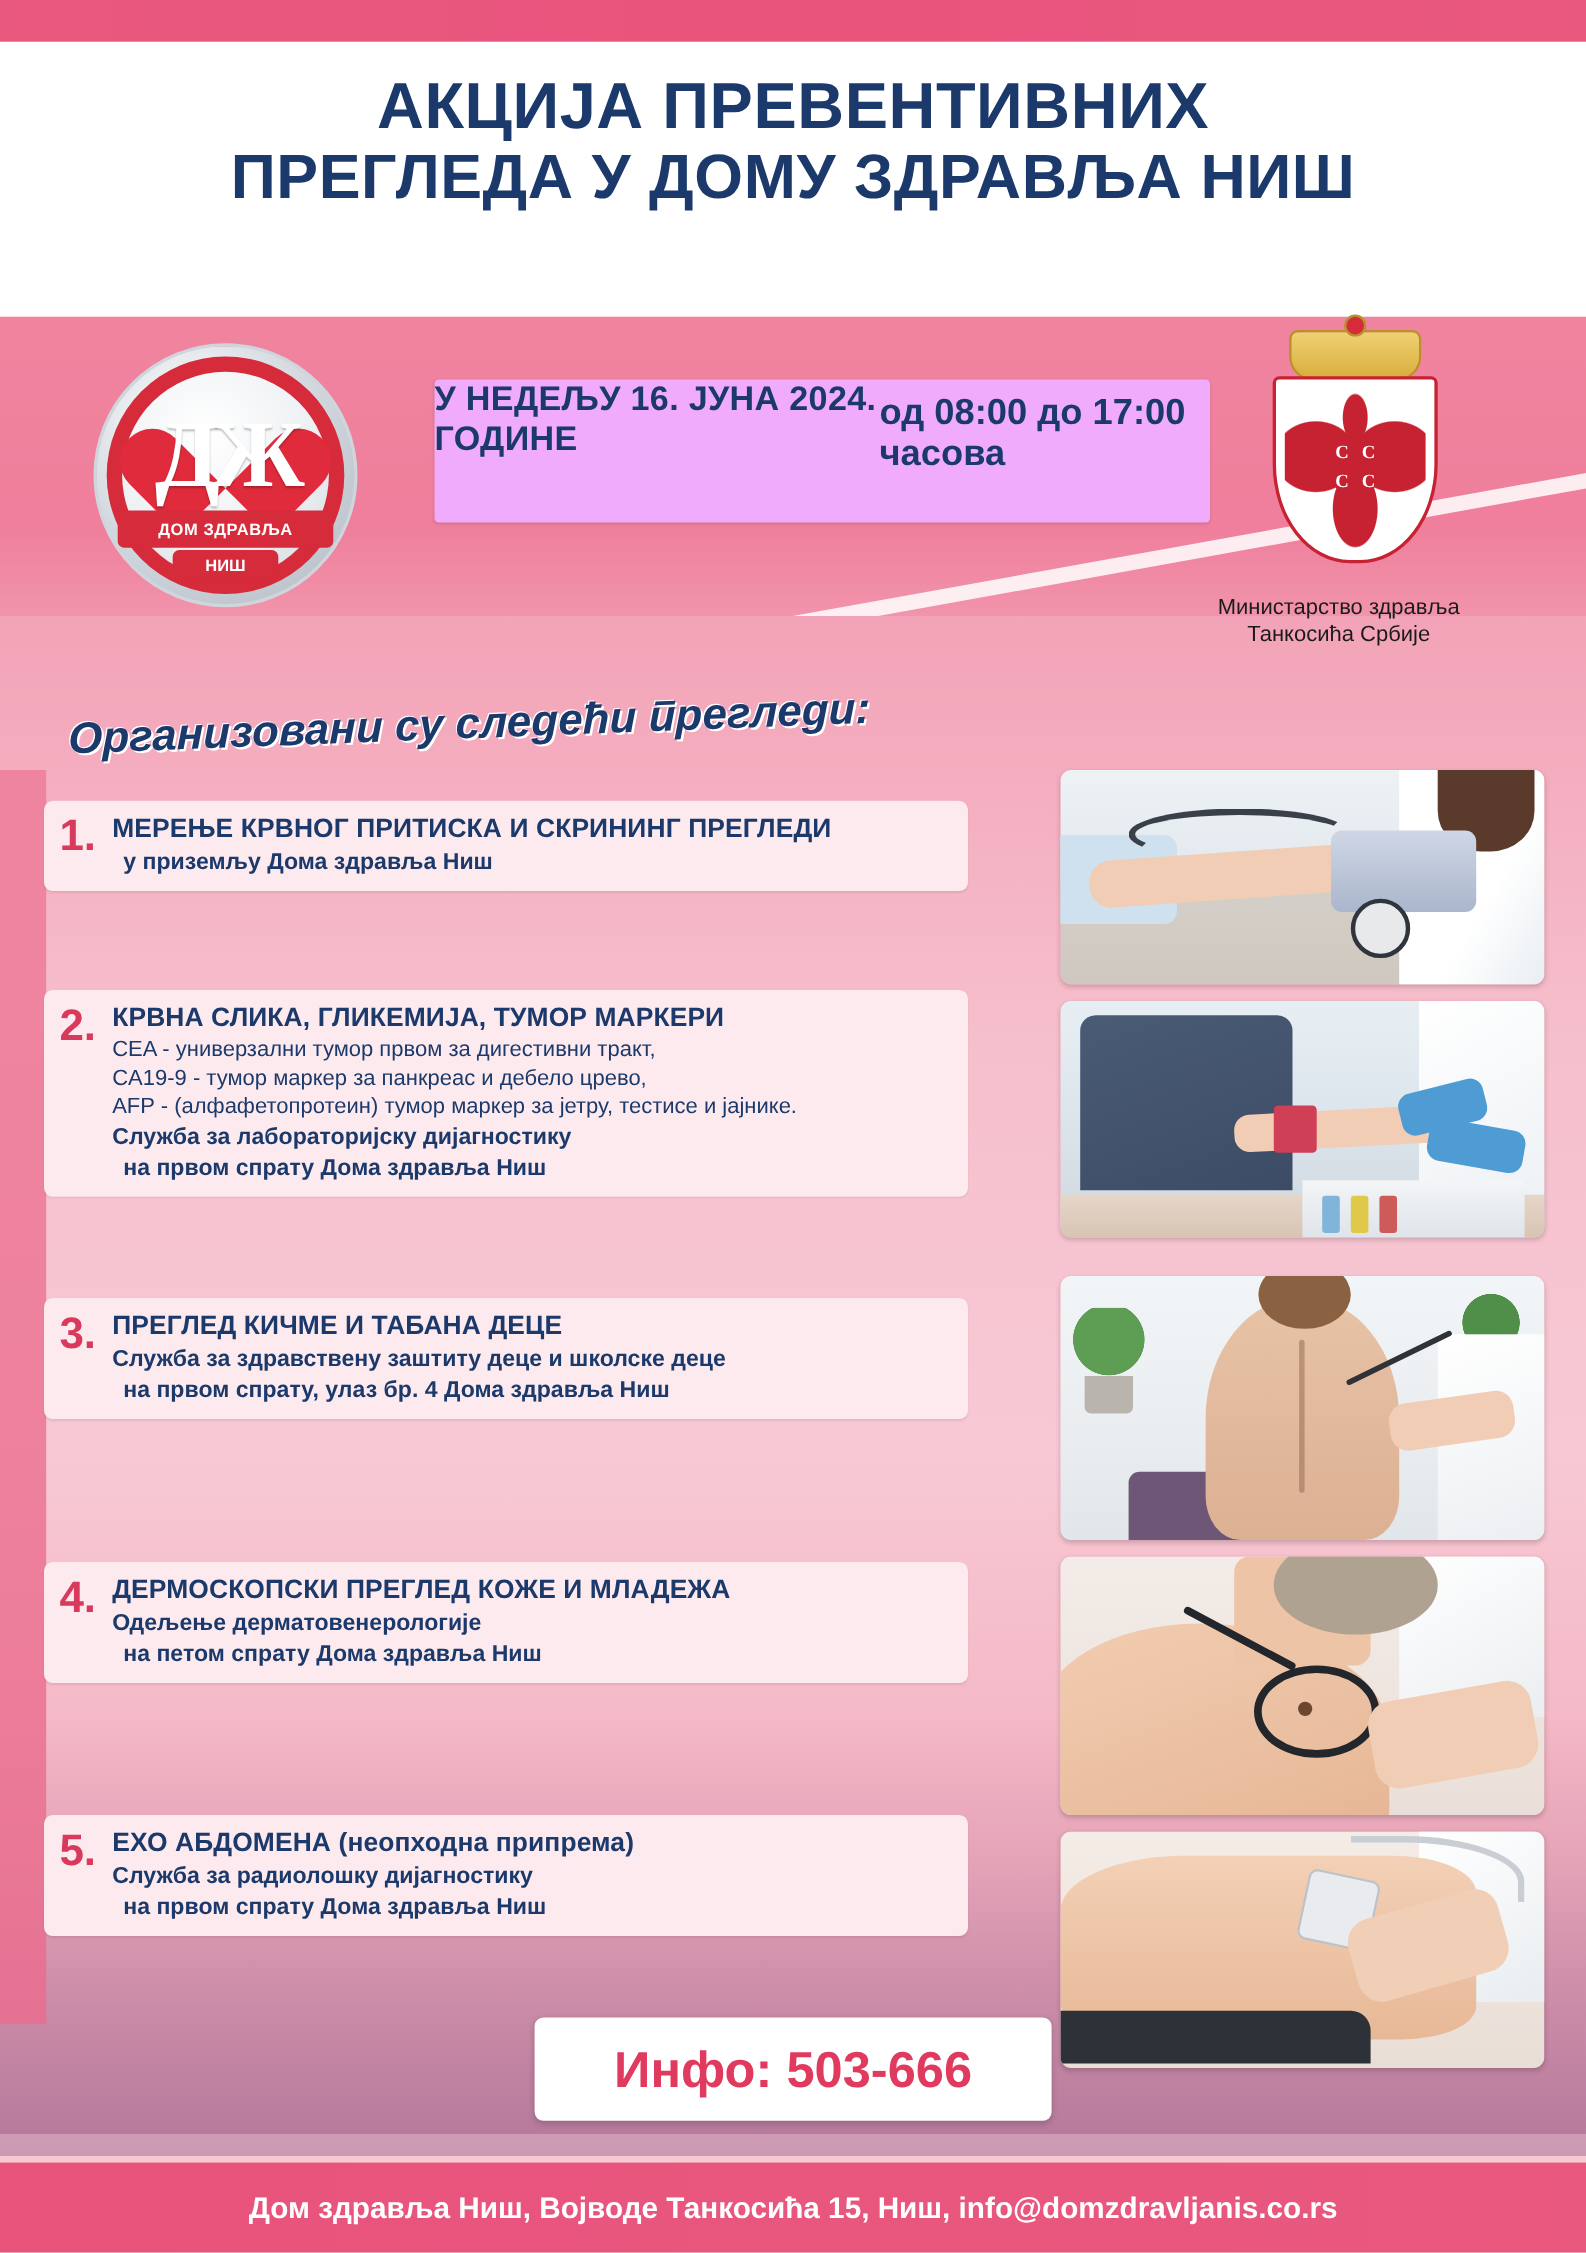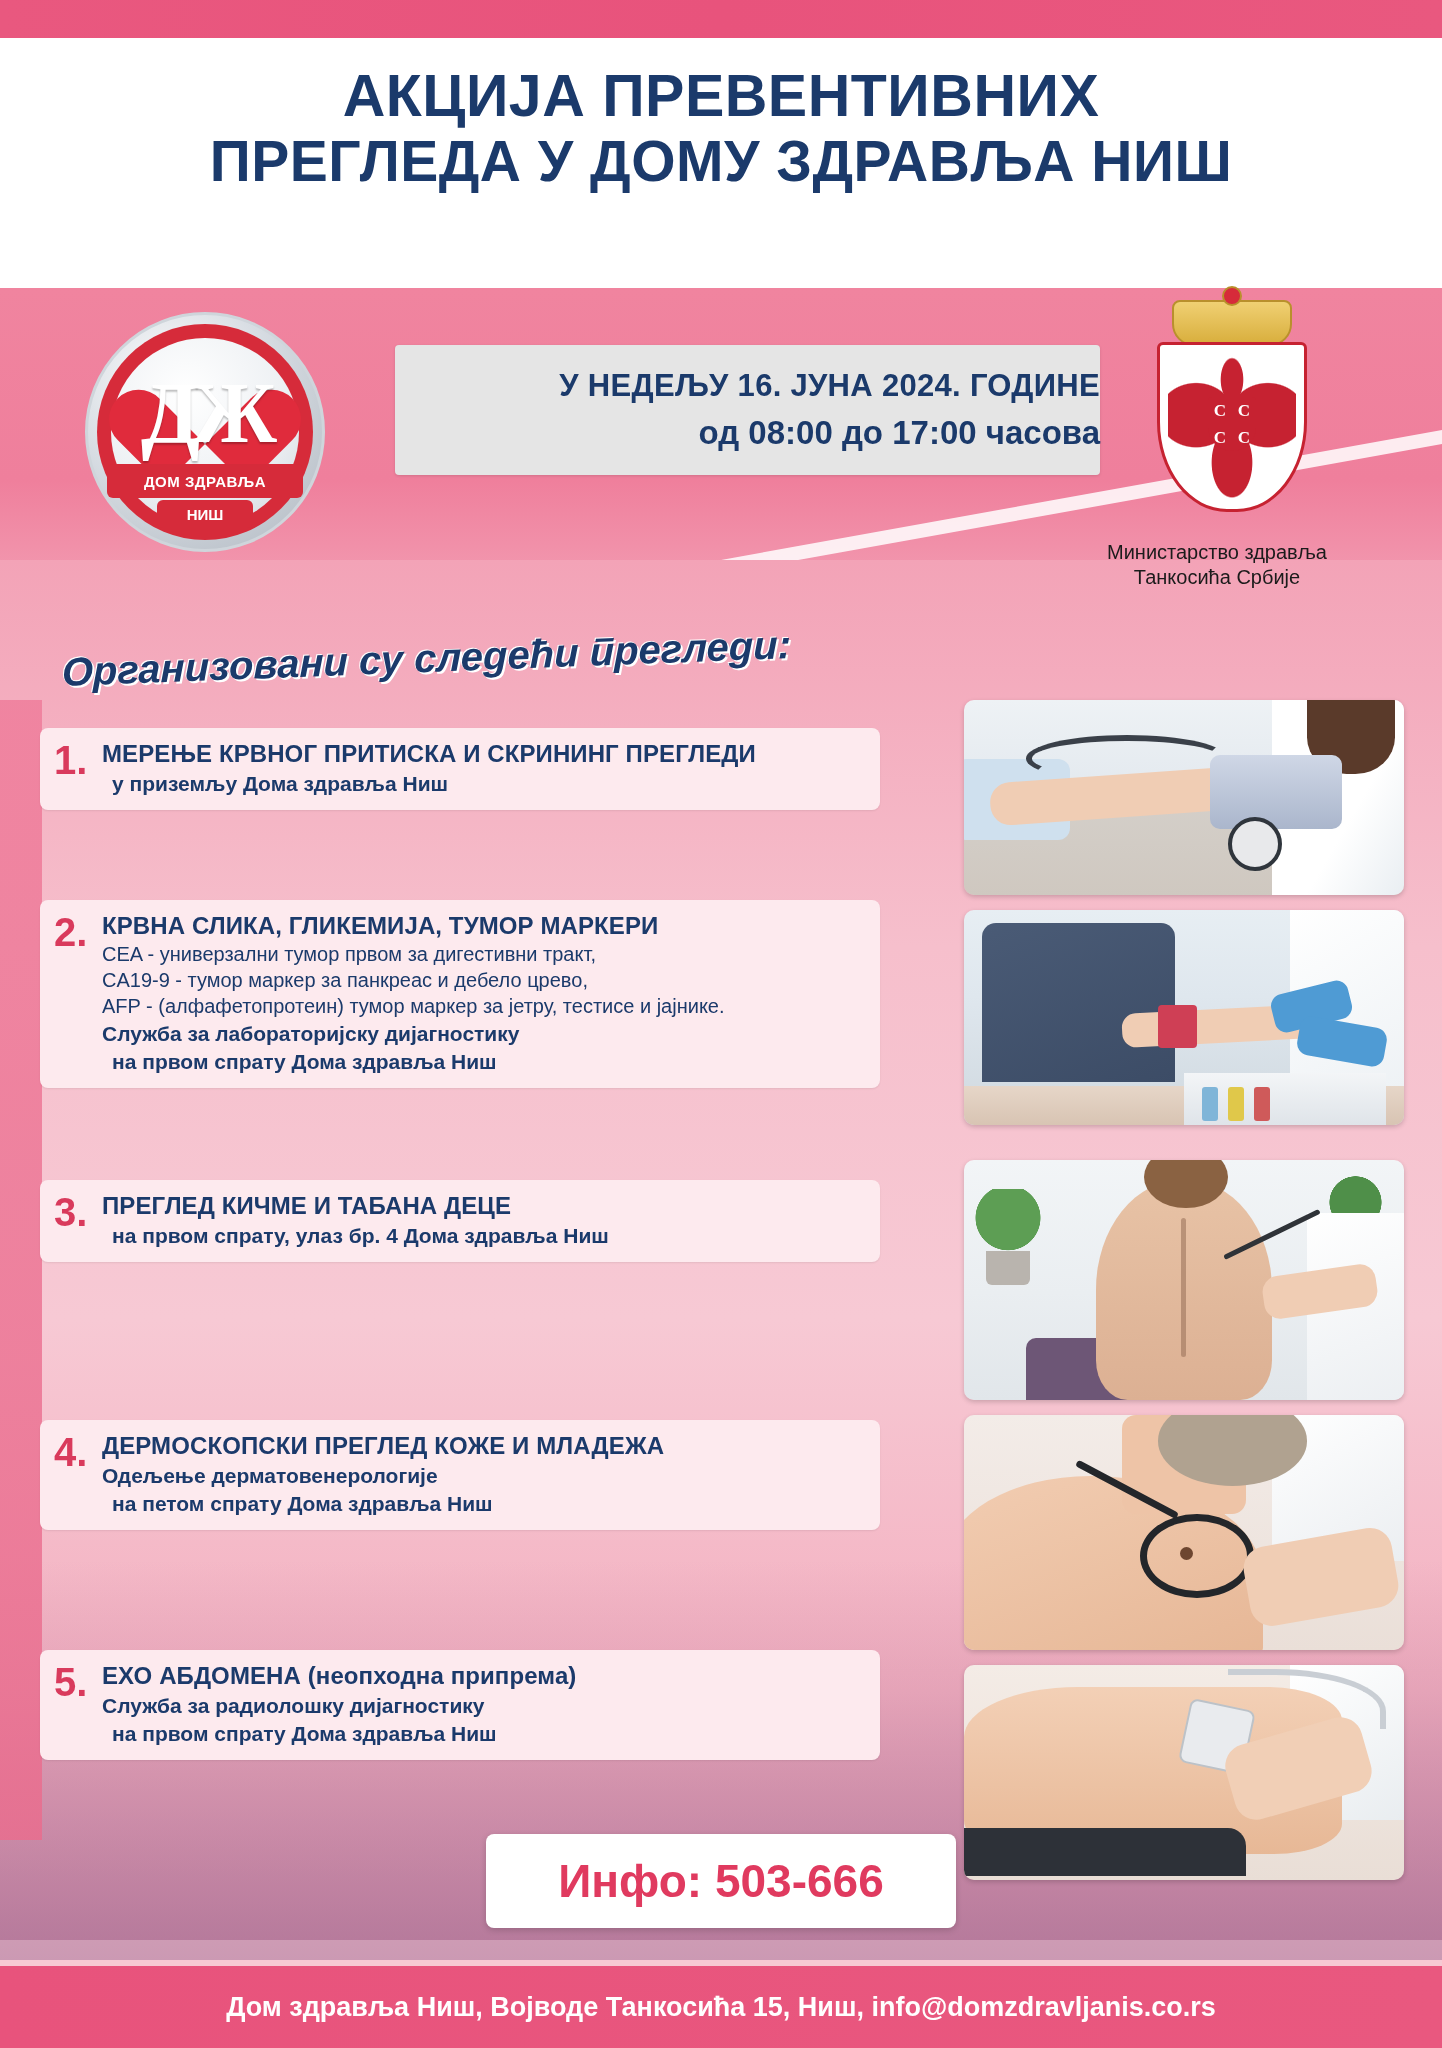--- a/index.html
+++ b/index.html
@@ -74,23 +74,23 @@
     background: linear-gradient(90deg,#e8537c,#e9587f);
     display: flex; align-items: center; justify-content: center;
   }
   .footer-bar .txt {
     color: #ffffff; font-size: 27px; font-weight: bold; text-align: center;
   }
 
   
   .date-box {
     position: absolute; top: 345px; left: 395px; width: 705px; height: 130px;
-    background: #e5e5e5;
+    background: #f0abfc;
     border-radius: 4px;
-    display: flex; flex-direction: column; align-items: flex-end; justify-content: center;
+    display: flex; align-items: flex-start; justify-content: center;
     box-shadow: 0 1px 3px rgba(0,0,0,.12);
   }
   .date-box .l1 { color: #1b3a6b; font-size: 31px; font-weight: bold; letter-spacing: .3px; }
   .date-box .l2 { color: #1b3a6b; font-size: 33px; font-weight: bold; margin-top: 10px; }
 
   
   .logo {
     position: absolute; top: 312px; left: 85px; width: 240px; height: 240px;
   }
   .logo .ring-outer {
@@ -500,20 +500,21 @@
     <div class="sub">CEA - универзални тумор првом за дигестивни тракт,</div>
     <div class="sub">CA19-9 - тумор маркер за панкреас и дебело црево,</div>
     <div class="sub">AFP - (алфафетопротеин) тумор маркер за јетру, тестисе и јајнике.</div>
     <div class="line" style="padding-left:0">Служба за лабораторијску дијагностику</div>
     <div class="line">на првом спрату Дома здравља Ниш</div>
   </div>
 
   <div class="item" id="item3">
     <div class="num">3.</div>
     <div class="h">ПРЕГЛЕД КИЧМЕ И ТАБАНА ДЕЦЕ</div>
+    <div class="line" style="padding-left:0">Служба за здравствену заштиту деце и школске деце</div>
     <div class="line">на првом спрату, улаз бр. 4 Дома здравља Ниш</div>
   </div>
 
   <div class="item" id="item4">
     <div class="num">4.</div>
     <div class="h">ДЕРМОСКОПСКИ ПРЕГЛЕД КОЖЕ И МЛАДЕЖА</div>
     <div class="line" style="padding-left:0">Одељење дерматовенерологије</div>
     <div class="line">на петом спрату Дома здравља Ниш</div>
   </div>
 

